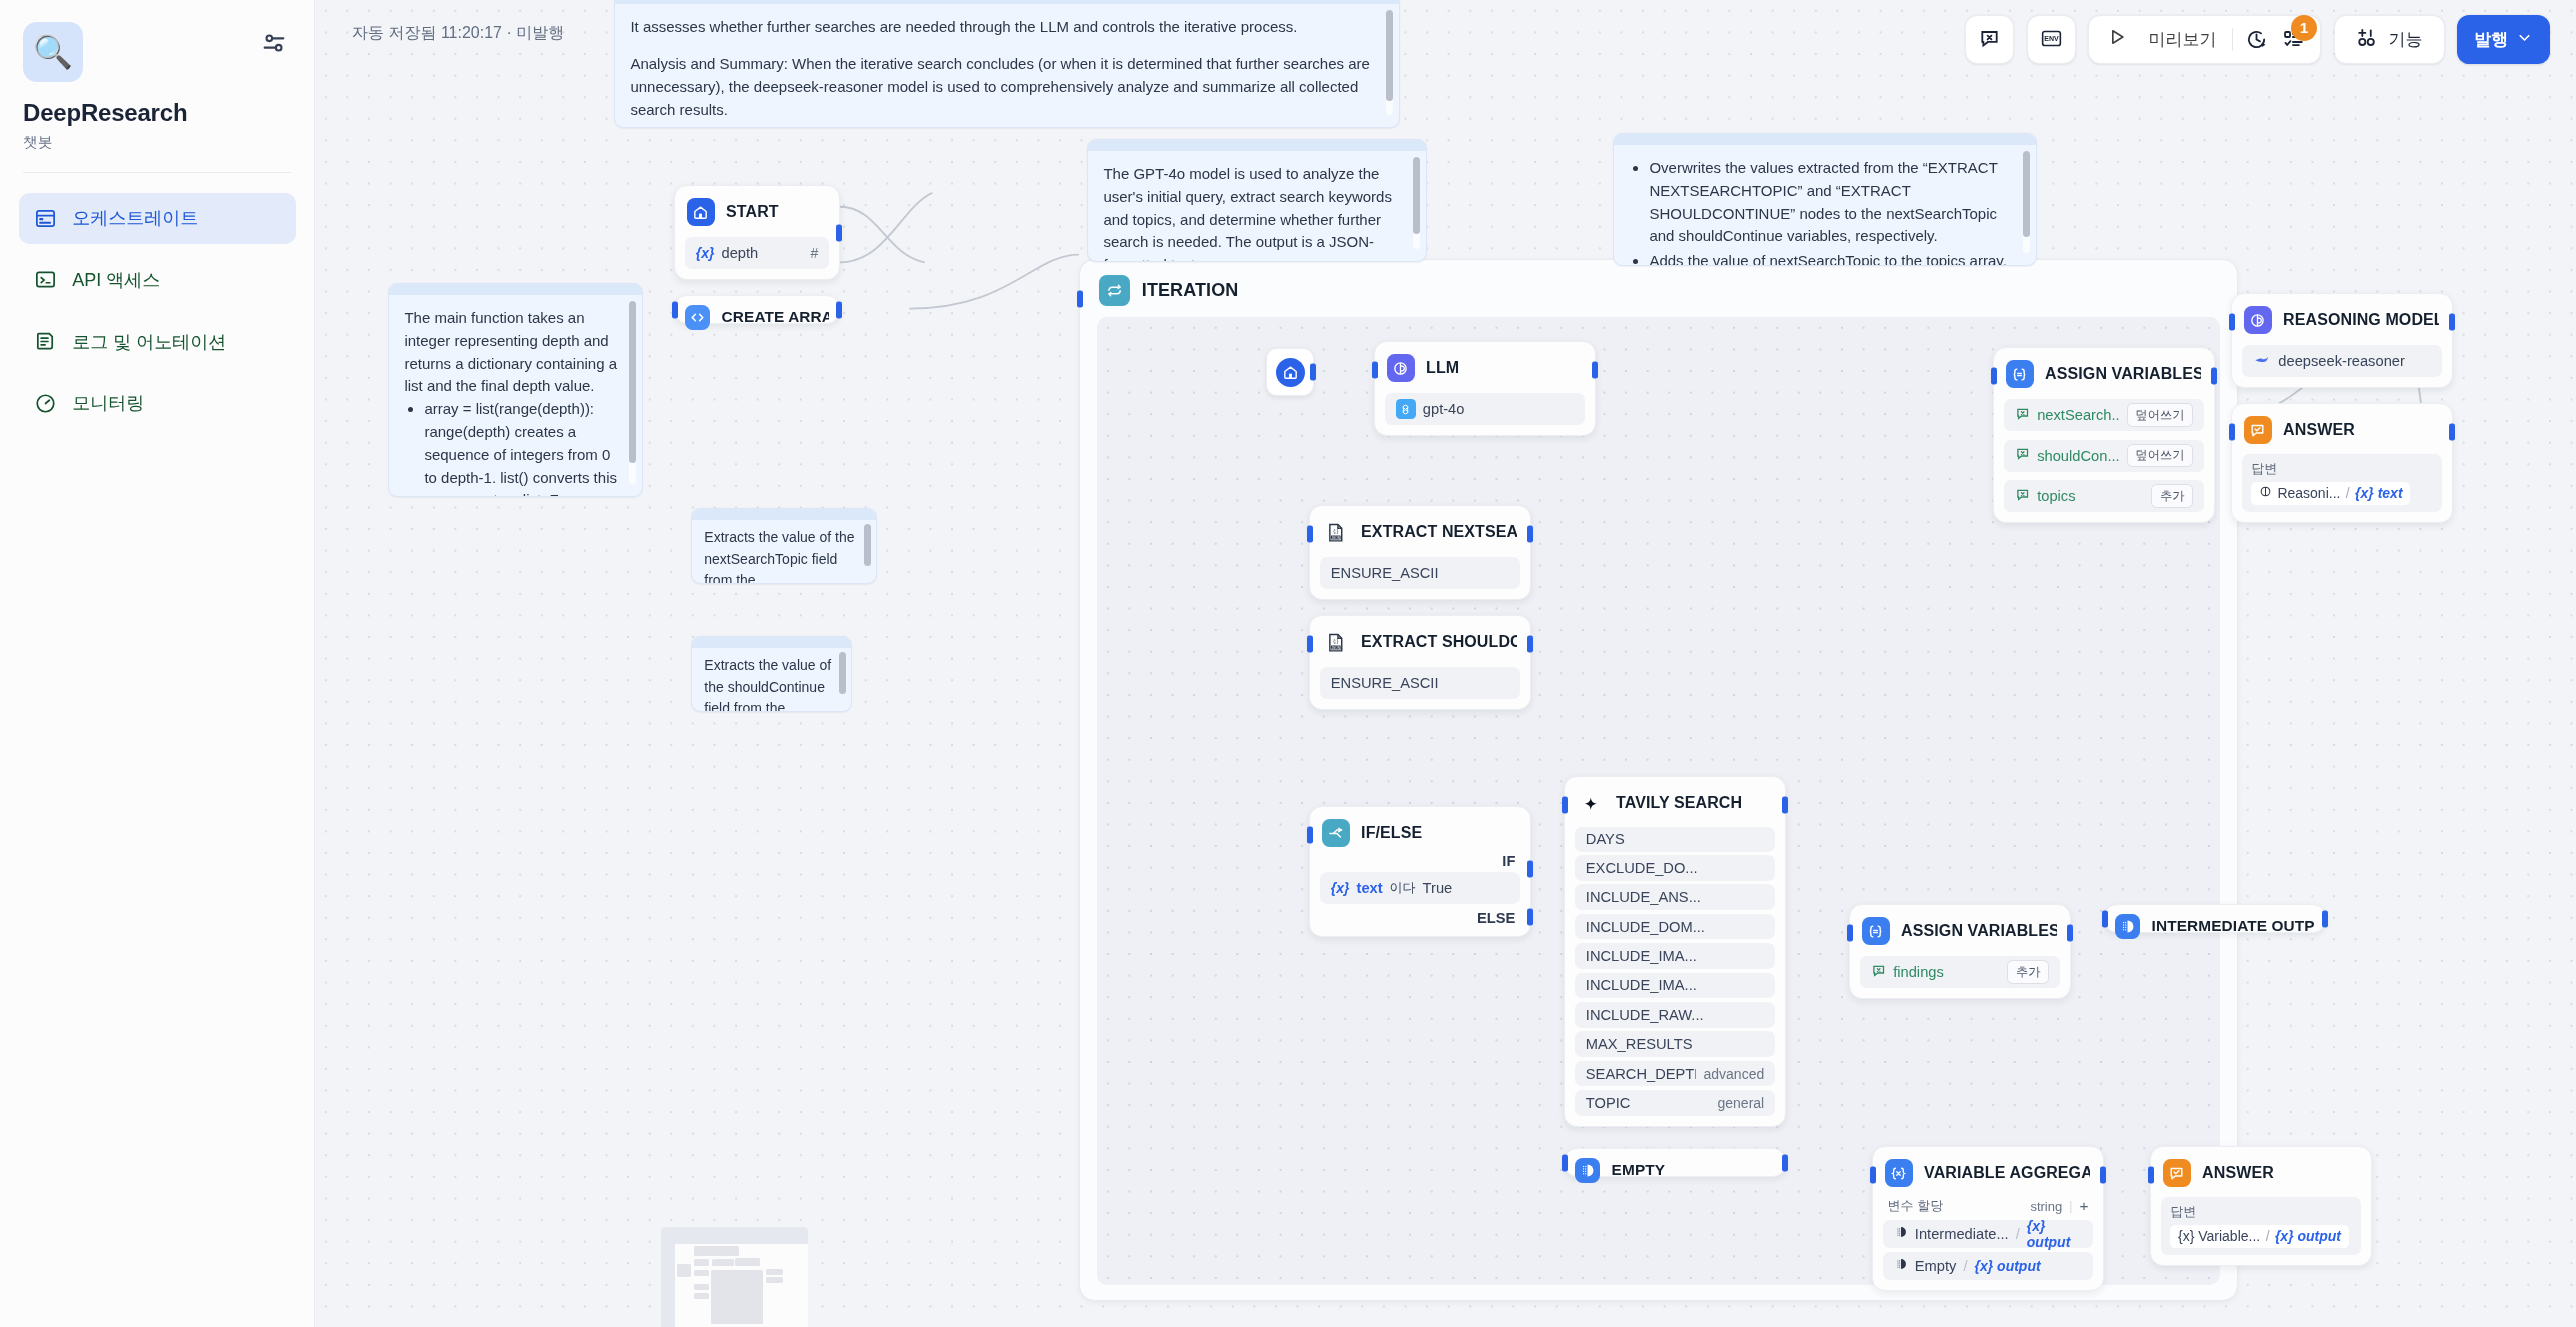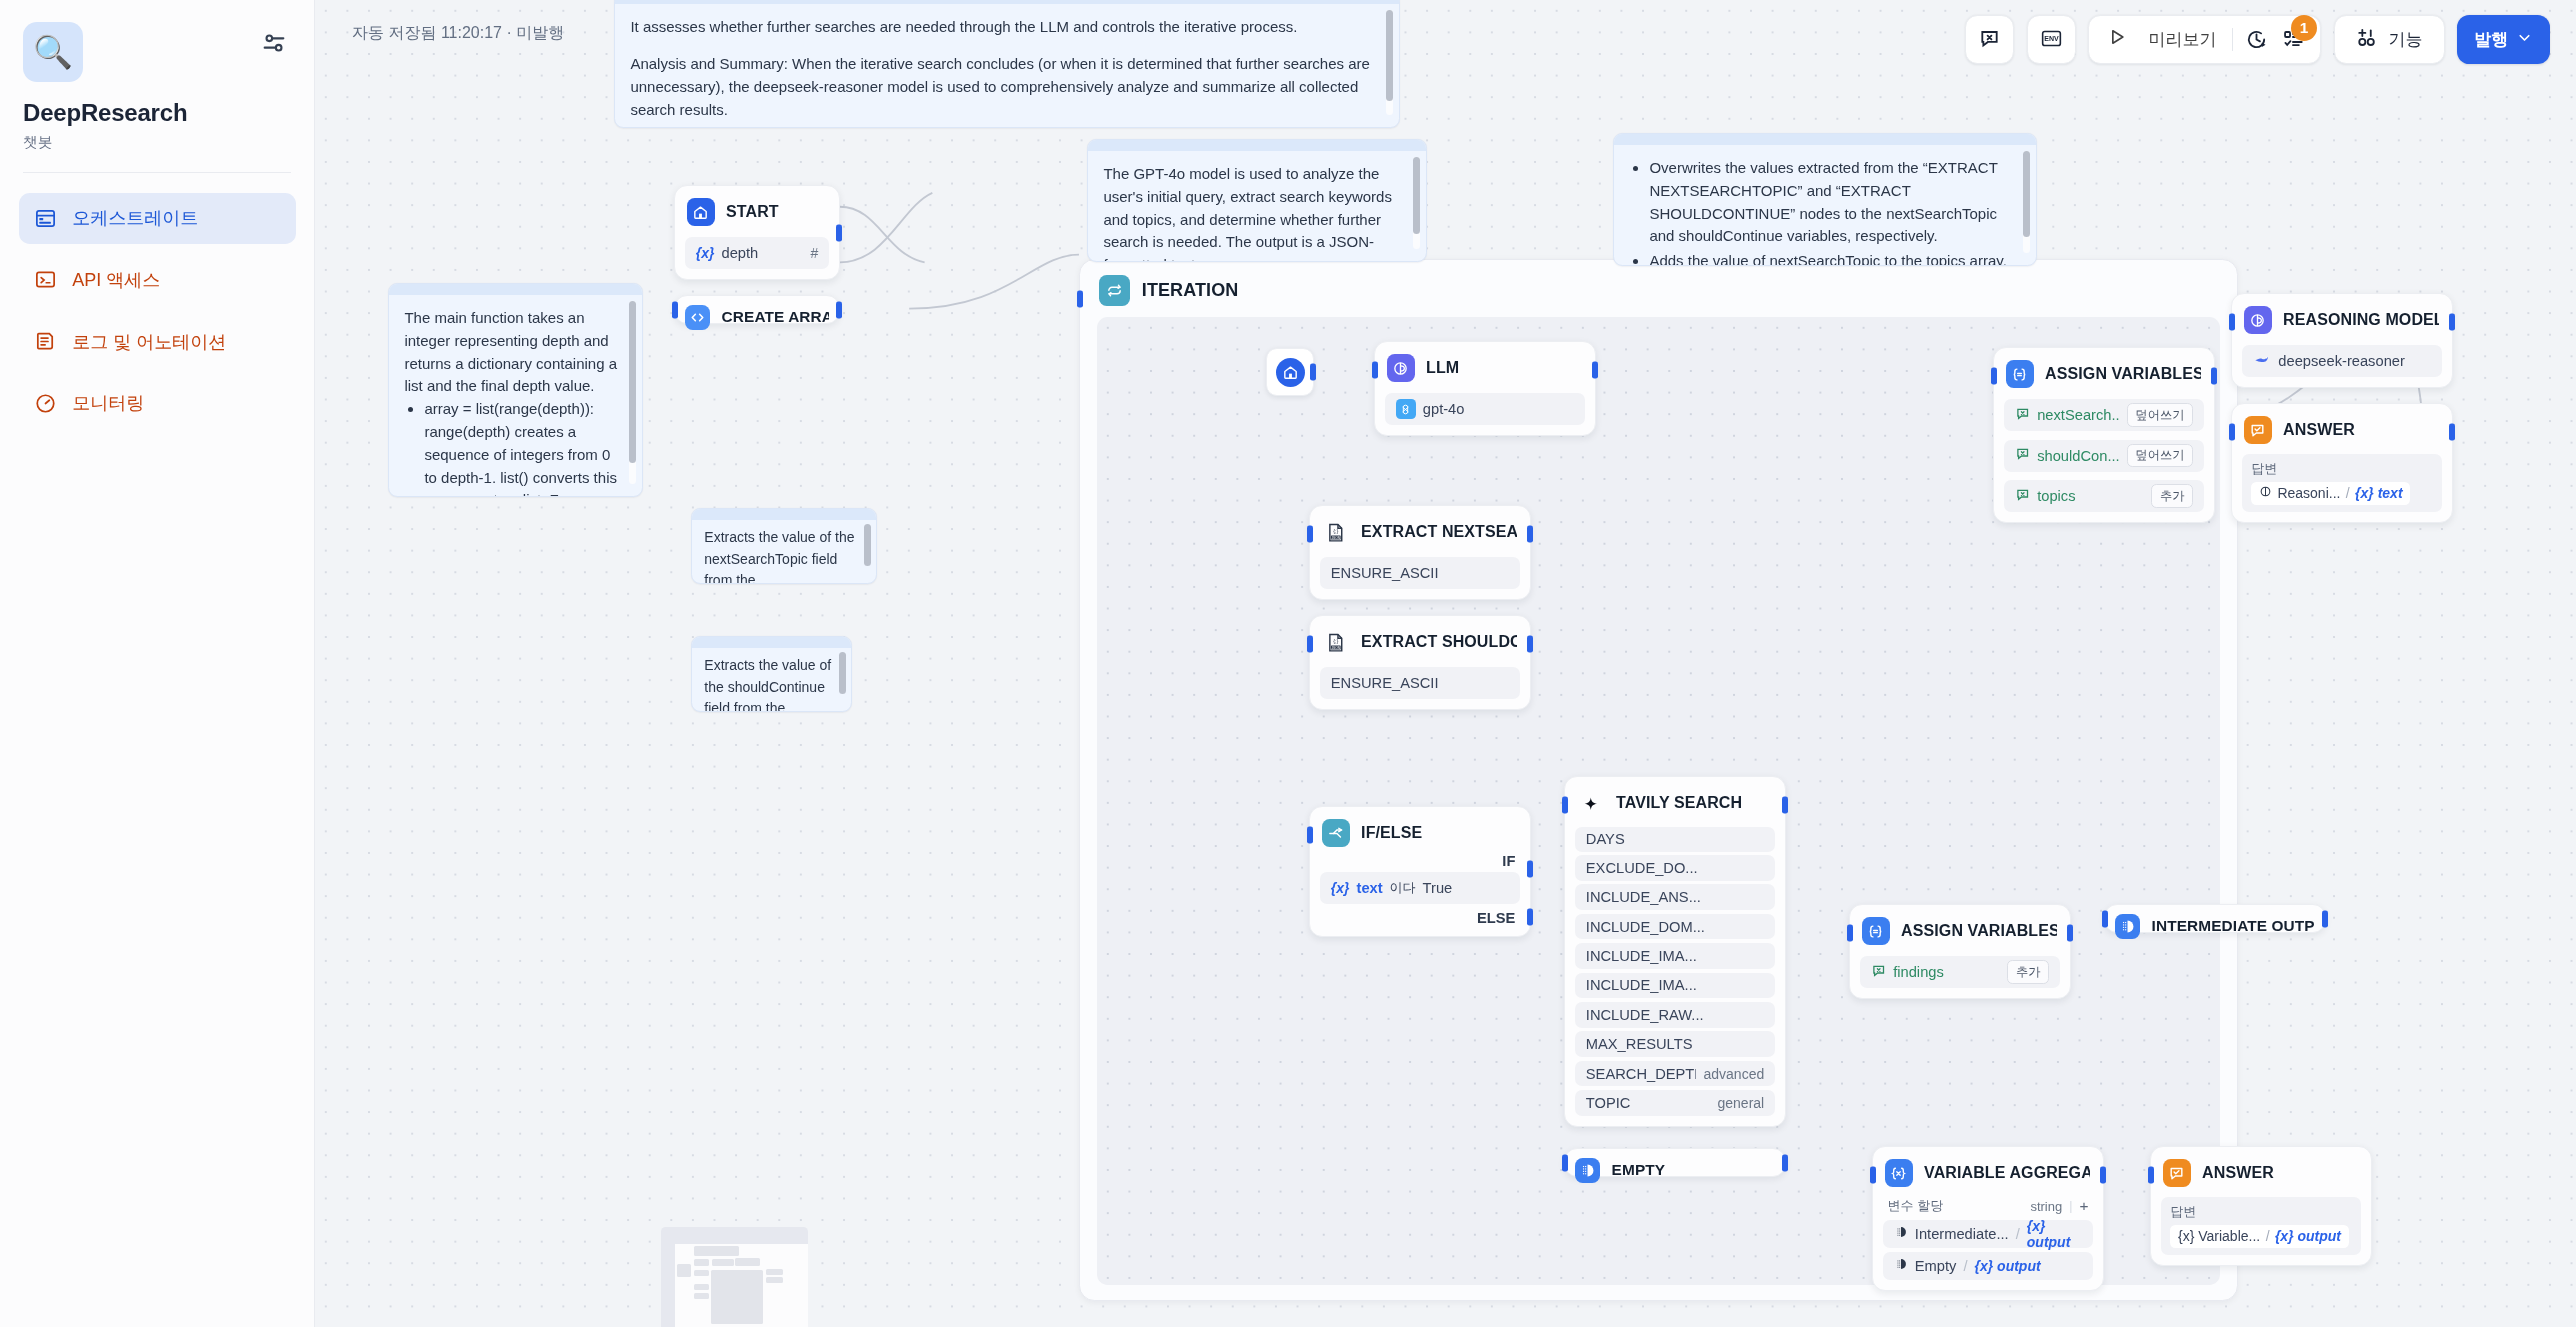--- a/index.html
+++ b/index.html
@@ -26,21 +26,21 @@
     position: absolute; right: 26px; top: 29px;
     width: 28px; height: 28px; color: #354052; cursor: pointer;
   }
   .app-title { margin-top: 17px; font-size: 24px; font-weight: 700; color: #1b2436; letter-spacing: -0.2px; }
   .app-sub { margin-top: 6.2px; font-size: 14.7px; color: #667085; }
   .sb-divider { margin: 20px 23px 0 23px; height: 0.8px; background: #e9ebf0; }
   .sb-nav { margin-top: 20px; padding: 0 18.5px; }
   .sb-item {
     display: flex; align-items: center; gap: 15.4px;
     height: 51px; padding: 0 15.4px; border-radius: 10.8px;
-    font-size: 18px; color: #c2410c; cursor: pointer; margin-bottom: 10.8px;
+    font-size: 18px; color: #14532d; cursor: pointer; margin-bottom: 10.8px;
   }
   .sb-item.active { background: #e3eaf9; color: #1c57d6; font-weight: 500; }
   .sb-item .ico { width: 23px; height: 23px; flex: 0 0 23px; display: flex; align-items: center; justify-content: center; }
   .sb-item svg { width: 23px; height: 23px; }
 
   
   .canvas {
     position: relative; flex: 1; height: 1327px; overflow: hidden;
     background-color: #f2f4f7;
     background-image: radial-gradient(#d7dbe3 1.1px, transparent 1.1px);

